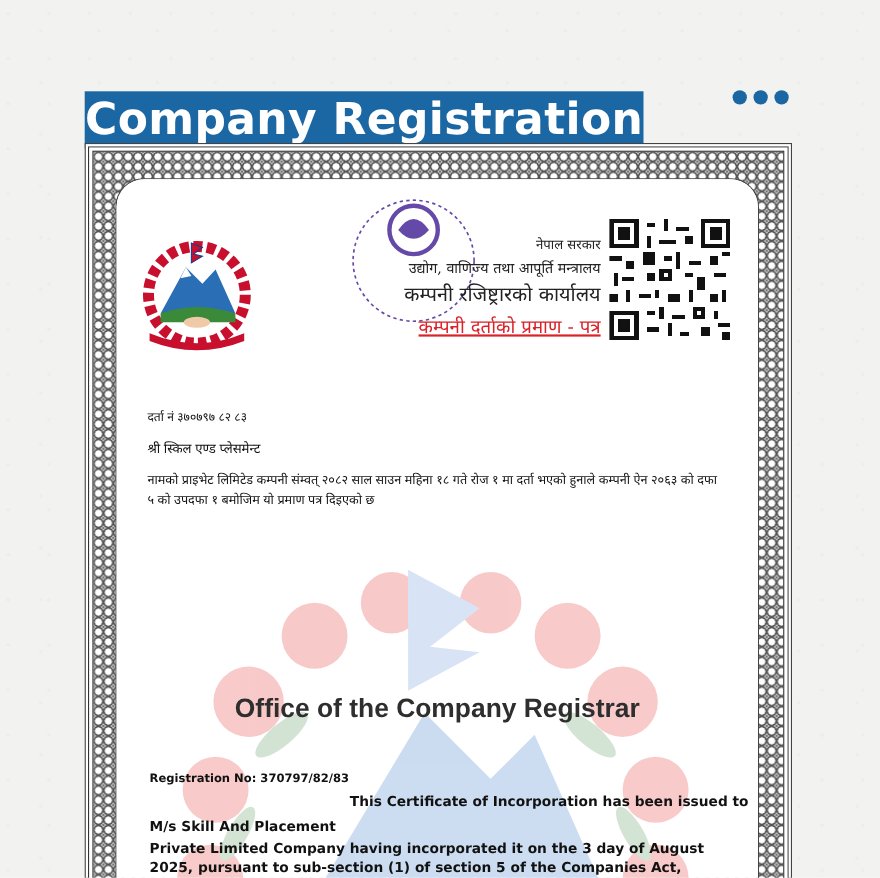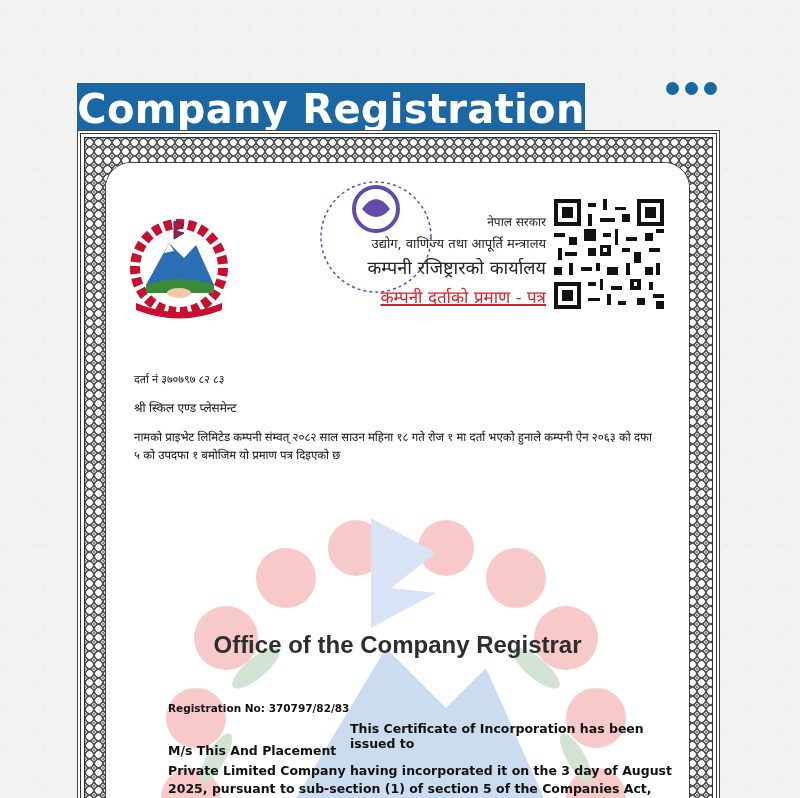--- a/index.html
+++ b/index.html
@@ -75,21 +75,21 @@
   .np-body { position: absolute; left: 28px; color: #111; font-family: Liberation Sans, sans-serif; }
   .reg-np { top: 208px; font-size: 11px; }
   .name-np { top: 236px; font-size: 12px; }
   .para-np { top: 265px; font-size: 11.5px; line-height: 18px; width: 520px; }
   .watermark { position: absolute; left: 40px; top: 355px; width: 490px; height: 330px; opacity: 0.45; }
   .en { position: absolute; left: 0; right: 0; text-align: center; color: #333; }
   .en1 { top: 386px; font-size: 11.5px; }
   .en2 { top: 403px; font-size: 12.5px; }
   .en3 { top: 420px; font-size: 24px; font-weight: bold; color: #2e2e2e; margin-top: 48px; }
   .en4 { top: 478px; font-size: 15px; color: #d9232a; text-decoration: underline; left: 4px; }
-  .en-body { position: absolute; color: #111; font-weight: bold; font-family: "DejaVu Sans", sans-serif; margin-left: 32px; }
+  .en-body { position: absolute; color: #111; font-weight: bold; font-family: "DejaVu Sans", sans-serif; }
   .reg-en { left: 30px; top: 539px; font-size: 10.5px; }
   .issued { left: 212px; top: 558px; font-size: 12.5px; }
   .ms { left: 30px; top: 580px; font-size: 12.5px; }
   .priv { left: 30px; top: 599px; font-size: 12.5px; line-height: 18px; width: 520px; }
 </style>
 </head>
 <body>
 
 <div class="paper-noise"></div>
 
@@ -210,16 +210,16 @@
         <ellipse cx="430" cy="240" rx="28" ry="9" transform="rotate(60 430 240)"></ellipse>
       </g>
       <polygon points="120,330 240,130 300,190 340,150 420,330" fill="#8fb3e0"></polygon>
       <polygon points="225,0 225,110 290,75 245,70 290,35" fill="#a9c3ea"></polygon>
     </svg>
 
     <div class="en en3">Office of the Company Registrar</div>
 
     <div class="en-body reg-en">Registration No: 370797/82/83</div>
     <div class="en-body issued">This Certificate of Incorporation has been issued to</div>
-    <div class="en-body ms">M/s This And Placement</div>
+    <div class="en-body ms">M/s Skill And Placement</div>
     <div class="en-body priv">Private Limited Company having incorporated it on the 3 day of August 2025, pursuant to sub-section (1) of section 5 of the Companies Act, 2006.</div>
   </div>
 </div>
 
 </body></html>

